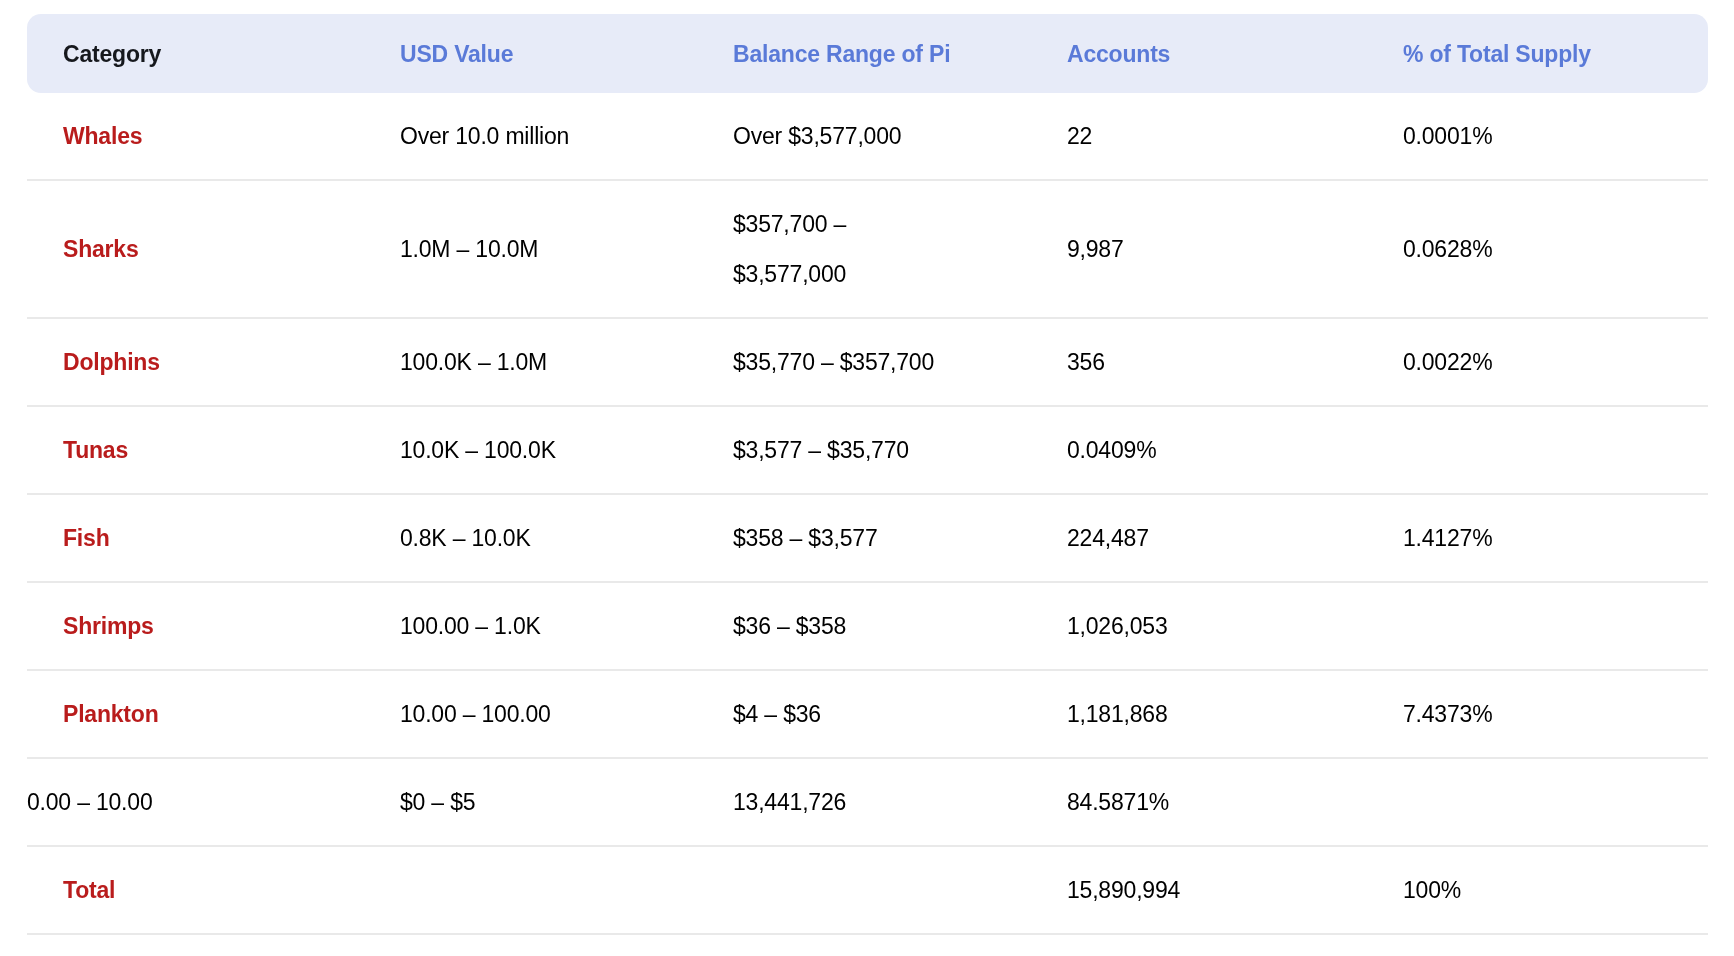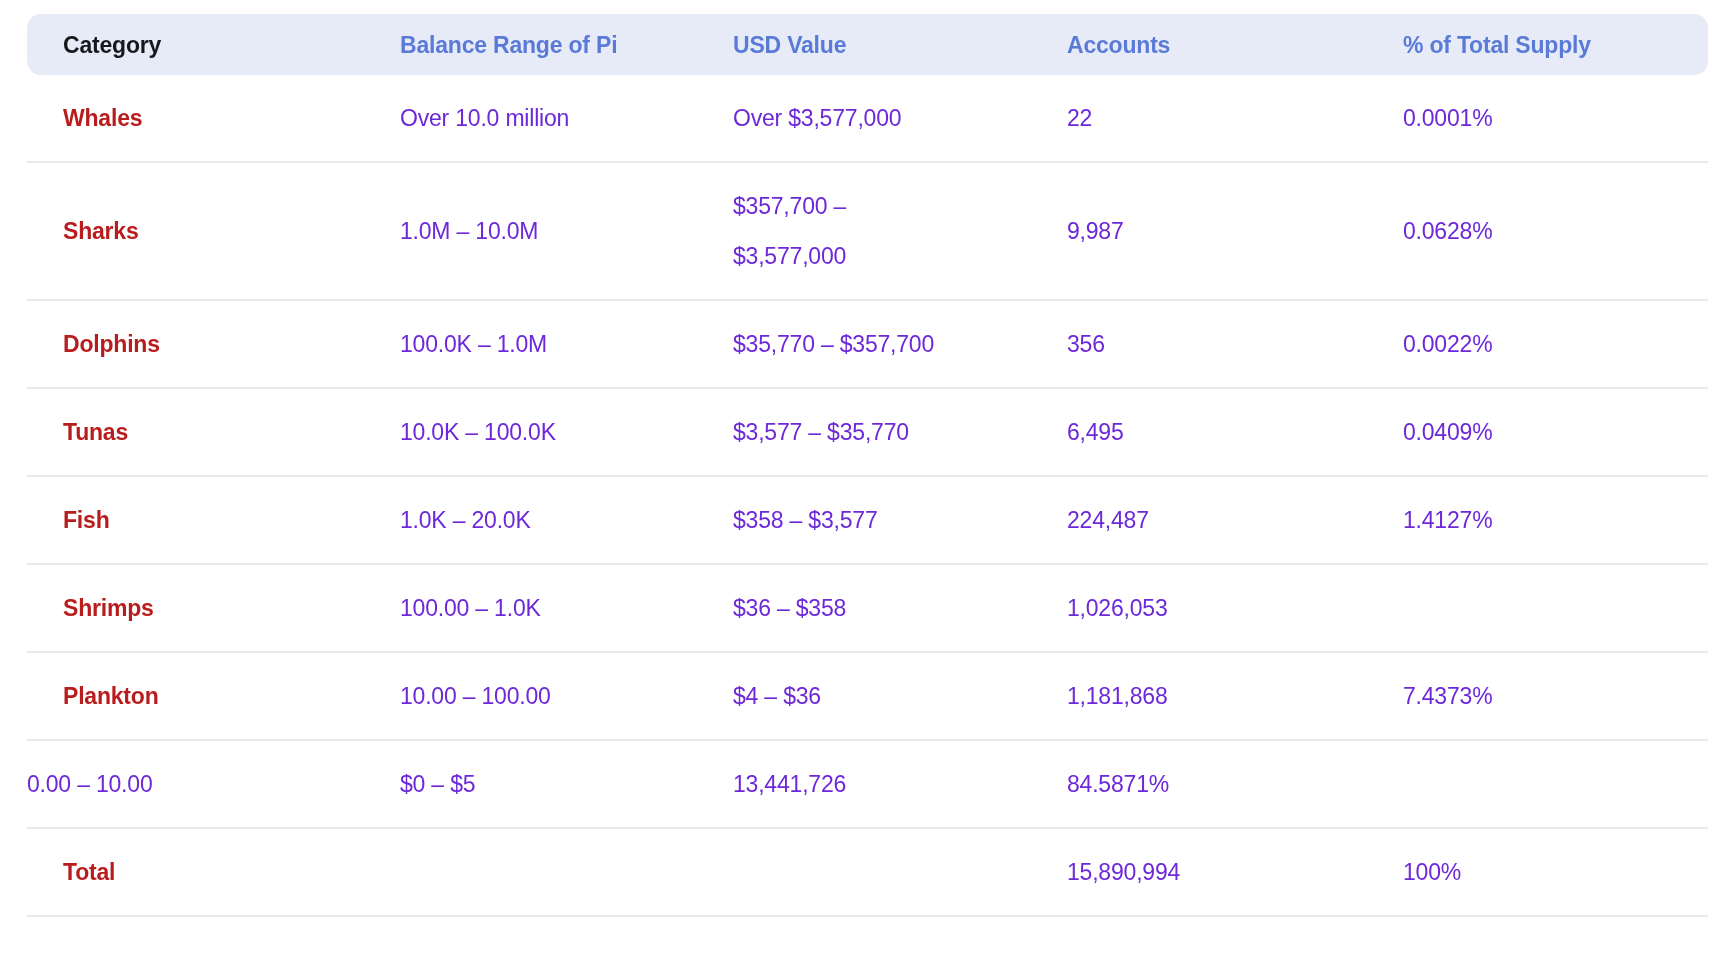--- a/index.html
+++ b/index.html
@@ -11,35 +11,35 @@
     overflow: hidden;
   }
   .table-wrap {
     margin: 14px 26px 0 27px;
     width: 1681px;
   }
   .header-row {
     display: grid;
     grid-template-columns: 373px 333px 334px 336px auto;
     align-items: center;
-    height: 61px;
+    height: 79px;
     background: #e7ebf8;
     border-radius: 14px;
   }
   .row {
     display: grid;
     grid-template-columns: 373px 333px 334px 336px auto;
     align-items: center;
     border-bottom: 2px solid #e9e9e9;
   }
   .cell {
     padding: 18px 24px 18px 0;
     font-size: 23px;
     line-height: 50px;
-    color: #6d28d9;
+    color: #000000;
     letter-spacing: -0.2px;
     white-space: pre-line;
   }
   .col-first { padding-left: 36px; }
   .hcell {
     font-weight: 700;
     color: #5a7ad8;
     padding-top: 0;
     padding-bottom: 0;
   }
@@ -49,22 +49,22 @@
     color: #b91c1c;
   }
 </style>
 </head>
 <body>
 
 <div class="table-wrap">
 
   <div class="header-row">
     <div class="cell col-first hcell dark">Category</div>
+    <div class="cell hcell">USD Value</div>
     <div class="cell hcell">Balance Range of Pi</div>
-    <div class="cell hcell">USD Value</div>
     <div class="cell hcell">Accounts</div>
     <div class="cell hcell">% of Total Supply</div>
   </div>
 
   <div class="row">
     <div class="cell col-first cat">Whales</div>
     <div class="cell">Over 10.0 million</div>
     <div class="cell">Over $3,577,000</div>
     <div class="cell">22</div>
     <div class="cell">0.0001%</div>
@@ -84,27 +84,26 @@
     <div class="cell">100.0K – 1.0M</div>
     <div class="cell">$35,770 – $357,700</div>
     <div class="cell">356</div>
     <div class="cell">0.0022%</div>
   </div>
 
   <div class="row">
     <div class="cell col-first cat">Tunas</div>
     <div class="cell">10.0K – 100.0K</div>
     <div class="cell">$3,577 – $35,770</div>
-    <div class="cell">6,495</div>
     <div class="cell">0.0409%</div>
   </div>
 
   <div class="row">
     <div class="cell col-first cat">Fish</div>
-    <div class="cell">1.0K – 20.0K</div>
+    <div class="cell">0.8K – 10.0K</div>
     <div class="cell">$358 – $3,577</div>
     <div class="cell">224,487</div>
     <div class="cell">1.4127%</div>
   </div>
 
   <div class="row">
     <div class="cell col-first cat">Shrimps</div>
     <div class="cell">100.00 – 1.0K</div>
     <div class="cell">$36 – $358</div>
     <div class="cell">1,026,053</div>

